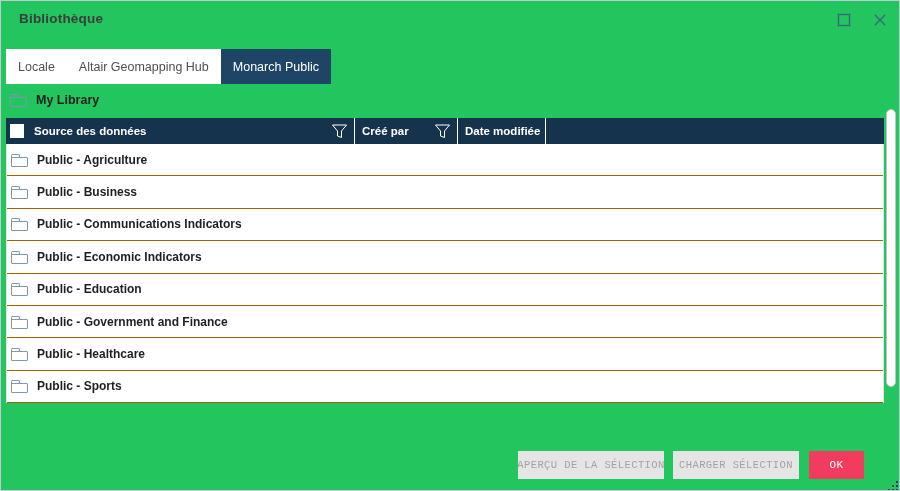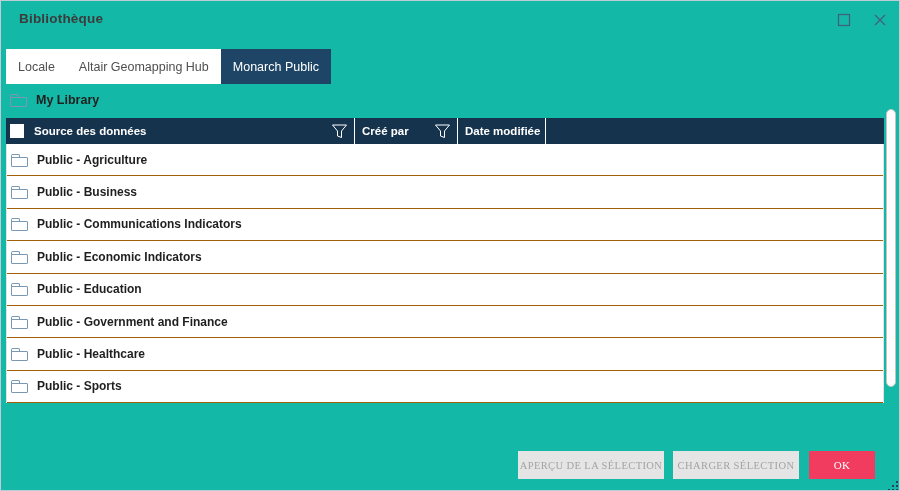--- a/index.html
+++ b/index.html
@@ -6,21 +6,21 @@
     --header_bg:#16334e;
     --active_tab_bg:#1e4565;
     --ok_bg:#f23c5f;
     --folder_icon:#7b98b3;
   }
   *{box-sizing:border-box;margin:0;padding:0;}
   html,body{width:900px;height:491px;overflow:hidden;}
   body{font-family:"Liberation Sans",sans-serif;background:#e9e9e9;}
   #window{
     position:relative;width:900px;height:491px;
-    background:#14b8a6;border:1px solid #bfccd6;overflow:hidden;
+    background:#22c55e;border:1px solid #bfccd6;overflow:hidden;
   }
   
   .title{
     position:absolute;left:18px;top:10px;
     font-size:13.5px;font-weight:600;color:#3c3c3c;letter-spacing:.2px;
   }
   .winctrl{position:absolute;top:10px;width:22px;height:22px;display:flex;align-items:center;justify-content:center;cursor:pointer;}
   #max-btn{left:832px;}
   #close-btn{left:868px;}
   
@@ -67,27 +67,27 @@
   .row .label{margin-left:9px;font-size:12px;font-weight:600;color:#1f1f1f;white-space:nowrap;}
   
   .scrollbar{position:absolute;left:884px;top:108px;width:13px;height:330px;}
   .thumb{
     position:absolute;left:1px;top:0;width:10px;height:278px;
     background:#fdfdfd;border:1px solid #c3c3c3;border-radius:6px;cursor:pointer;
   }
   
   .btn{
     position:absolute;top:450px;height:28px;border:none;
-    font-family:Liberation Serif, serif;font-size:10.5px;letter-spacing:.4px;
+    font-family:Liberation Mono, monospace;font-size:10.5px;letter-spacing:.4px;
     display:flex;align-items:center;justify-content:center;white-space:nowrap;cursor:pointer;
   }
   .btn.disabled{background:#e5e5e5;color:#a3a3a3;}
   #preview-btn{left:517px;width:146px;}
   #load-btn{left:672px;width:126px;}
-  #ok-btn{left:808px;width:66px;background:var(--ok_bg);color:#ffffff;font-size:11px;}
+  #ok-btn{left:808px;width:55px;background:var(--ok_bg);color:#ffffff;font-size:11px;}
   .grip{position:absolute;left:887px;top:477px;width:11px;height:11px;cursor:nwse-resize;}
 </style>
 </head>
 <body>
 
 <div id="window">
 
   <span class="title">Bibliothèque</span>
 
   <span class="winctrl" id="max-btn">

